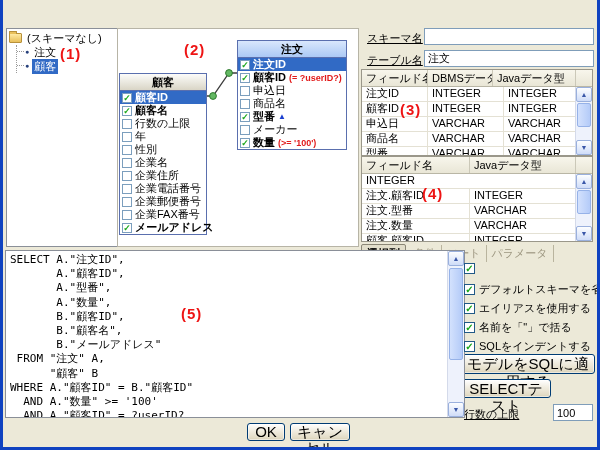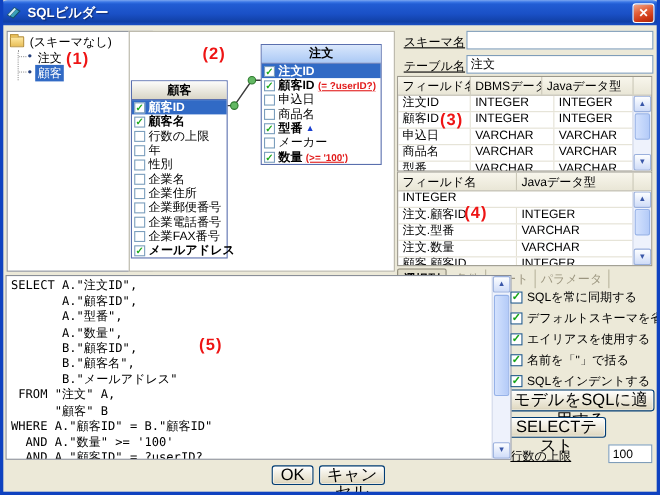--- a/index.html
+++ b/index.html
@@ -27,21 +27,21 @@
   
   .canvas{left:114px;top:5px;width:242px;height:219px;border-color:#b7b4a6;}
   .dbox{position:absolute;border:1px solid #5a6fae;background:#fff;box-sizing:border-box;z-index:2;}
   .box-title{height:16px;line-height:16px;text-align:center;font-weight:bold;border-bottom:1px solid #5a6fae;font-size:11px;}
   .customer .box-title{background:linear-gradient(180deg,#fcfcfa,#d9d5c6);}
   .order .box-title{background:linear-gradient(180deg,#d9e7fc,#abc9f5);}
   .frow{display:flex;align-items:center;height:13px;padding:0 2px;white-space:nowrap;}
   .frow.sel{background:#316ac5;color:#fff;}
   .frow.chk .flab{font-weight:bold;}
   .cb{width:10px;height:10px;border:1px solid #7b9ebd;background:#fff;margin-right:3px;font-size:9px;line-height:9px;color:#1ca81c;text-align:center;flex:none;font-weight:bold;box-sizing:border-box;}
-  .note{color:#e21b1b;font-size:9px;margin-left:3px;font-weight:bold;text-decoration:underline;}
+  .note{color:#e21b1b;font-size:9px;margin-left:3px;font-weight:bold;}
   .sort{color:#1a3fd0;font-size:8px;margin-left:3px;}
   .joins{position:absolute;inset:0;z-index:3;pointer-events:none;}
   
   .lbl{position:absolute;white-space:nowrap;text-decoration:underline;}
   .xinput{position:absolute;background:#fff;border:1px solid #7f9db9;font-size:11px;padding:1px 3px;box-sizing:border-box;font-family:"Liberation Sans",sans-serif;}
   .grid{position:absolute;background:#fff;border:1px solid #9a978a;box-sizing:border-box;display:flex;flex-direction:column;}
   .ghead{display:flex;height:16px;background:linear-gradient(180deg,#f8f6ec,#e9e6d6);border-bottom:1px solid #b9b6a5;flex:none;padding-right:16px;}
   .gh{font-size:11px;padding:1px 4px 0;box-sizing:border-box;border-right:1px solid #cbc8b8;overflow:hidden;white-space:nowrap;}
   .gbody{position:relative;flex:1;overflow:hidden;padding-right:16px;}
   .grow{display:flex;height:14px;border-bottom:1px solid #e4e1d4;}
@@ -60,28 +60,20 @@
     font-size:15px;text-align:center;box-sizing:border-box;box-shadow:inset 0 0 0 1px rgba(255,255,255,.55);}
   
   .sqlpanel{left:2px;top:227px;width:460px;height:168px;overflow:hidden;}
   .sqltext{position:absolute;left:4px;top:2px;right:18px;font-family:"DejaVu Sans Mono",monospace;font-size:11px;line-height:14.2px;white-space:pre;}
   .ann{position:absolute;color:#ee1414;font-weight:bold;font-size:15px;z-index:30;letter-spacing:1px;}
 </style>
 </head>
 <body>
 
 <div class="window">
-  <div class="titlebar">
-    <svg width="15" height="14" viewBox="0 0 15 14">
-      <path d="M2 8.5 L8 2 L13 5 L7 11.5 Z" fill="#3aa0b8" stroke="#134f66"></path>
-      <path d="M2 8.5 L8 2 L10 3.2 L4 9.7 Z" fill="#d8f0f8" stroke="#134f66" stroke-width="0.5"></path>
-    </svg>
-    <span class="titletext">SQLビルダー</span>
-    <span class="closebtn">✕</span>
-  </div>
 
   <div class="client">
 
     <div class="panelbox tree">
       <div class="titem">
         <span class="folder"></span>
         <span class="tlab">(スキーマなし)</span>
       </div>
       <div class="tree-kids">
           <div class="titem">
@@ -124,25 +116,25 @@
             <div class="frow">
               <span class="cb"></span>
               <span class="flab">企業名</span>
             </div>
             <div class="frow">
               <span class="cb"></span>
               <span class="flab">企業住所</span>
             </div>
             <div class="frow">
               <span class="cb"></span>
+              <span class="flab">企業電話番号</span>
+            </div>
+            <div class="frow">
+              <span class="cb"></span>
               <span class="flab">企業郵便番号</span>
-            </div>
-            <div class="frow">
-              <span class="cb"></span>
-              <span class="flab">企業電話番号</span>
             </div>
             <div class="frow">
               <span class="cb"></span>
               <span class="flab">企業FAX番号</span>
             </div>
             <div class="frow chk">
               <span class="cb">✓</span>
               <span class="flab">メールアドレス</span>
             </div>
           </div>
@@ -308,21 +300,20 @@
     <div class="xbtn" style="left:244px;top:400px;width:38px;height:18px;line-height:16px;">OK</div>
     <div class="xbtn" style="left:287px;top:400px;width:60px;height:18px;line-height:16px;">キャンセル</div>
 
     <span class="ann" style="left:57px;top:22px;">(1)</span>
     <span class="ann" style="left:181px;top:18px;">(2)</span>
     <span class="ann" style="left:397px;top:78px;">(3)</span>
     <span class="ann" style="left:419px;top:162px;">(4)</span>
     <span class="ann" style="left:178px;top:282px;">(5)</span>
   <div class="opt" style="left: 461px; top: 240px;">
         <span class="cb2">✓</span>
-        <span>SQLを常に同期する</span>
       </div>
       <div class="opt" style="left: 461px; top: 259px;">
         <span class="cb2">✓</span>
         <span>デフォルトスキーマを省略する</span>
       </div>
       <div class="opt" style="left: 461px; top: 278px;">
         <span class="cb2">✓</span>
         <span>エイリアスを使用する</span>
       </div>
       <div class="opt" style="left: 461px; top: 297px;">

